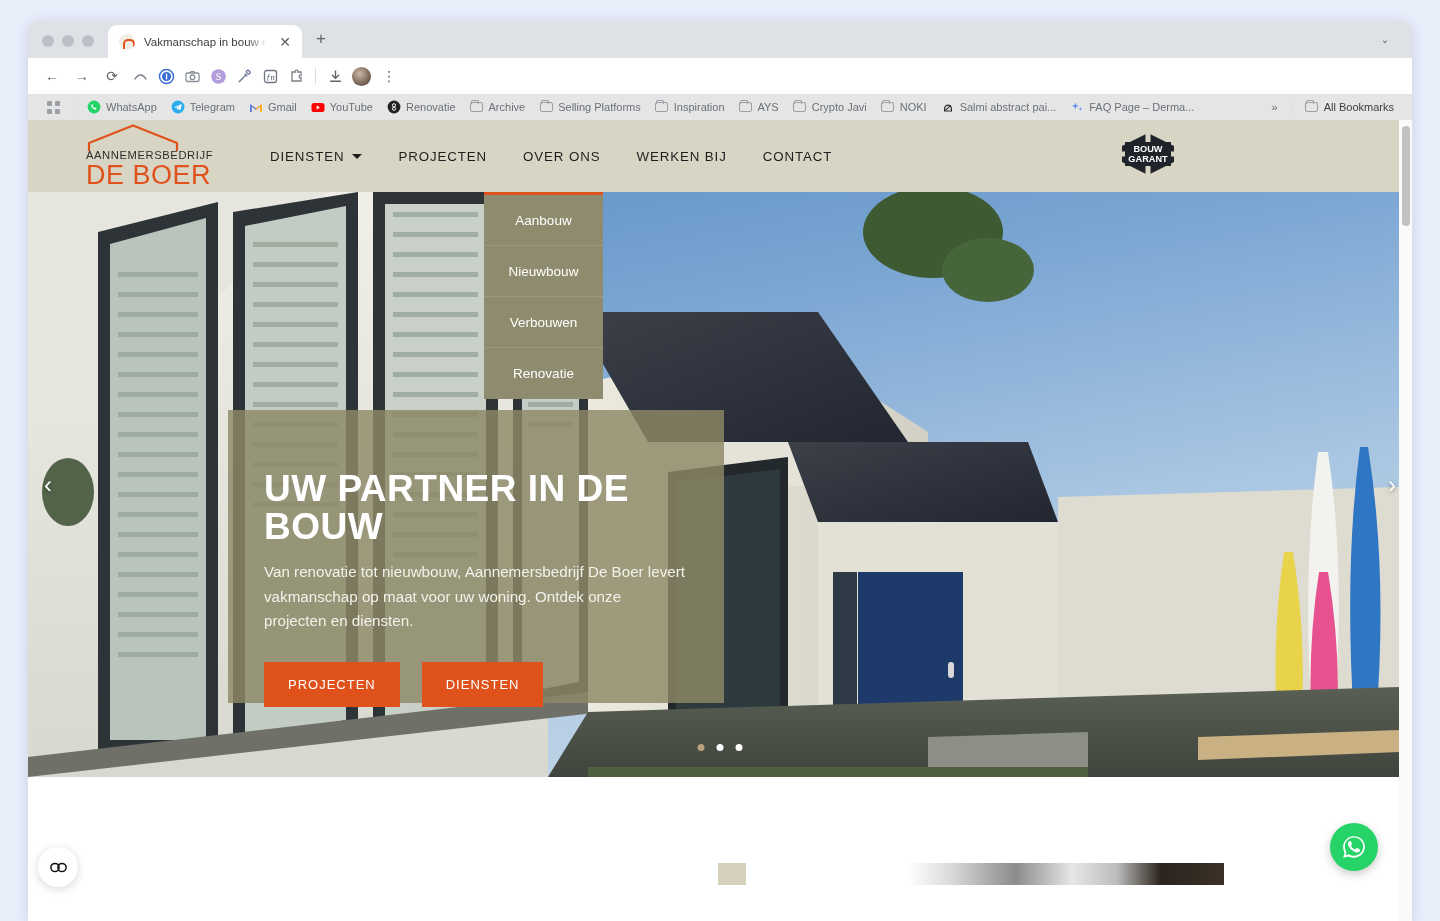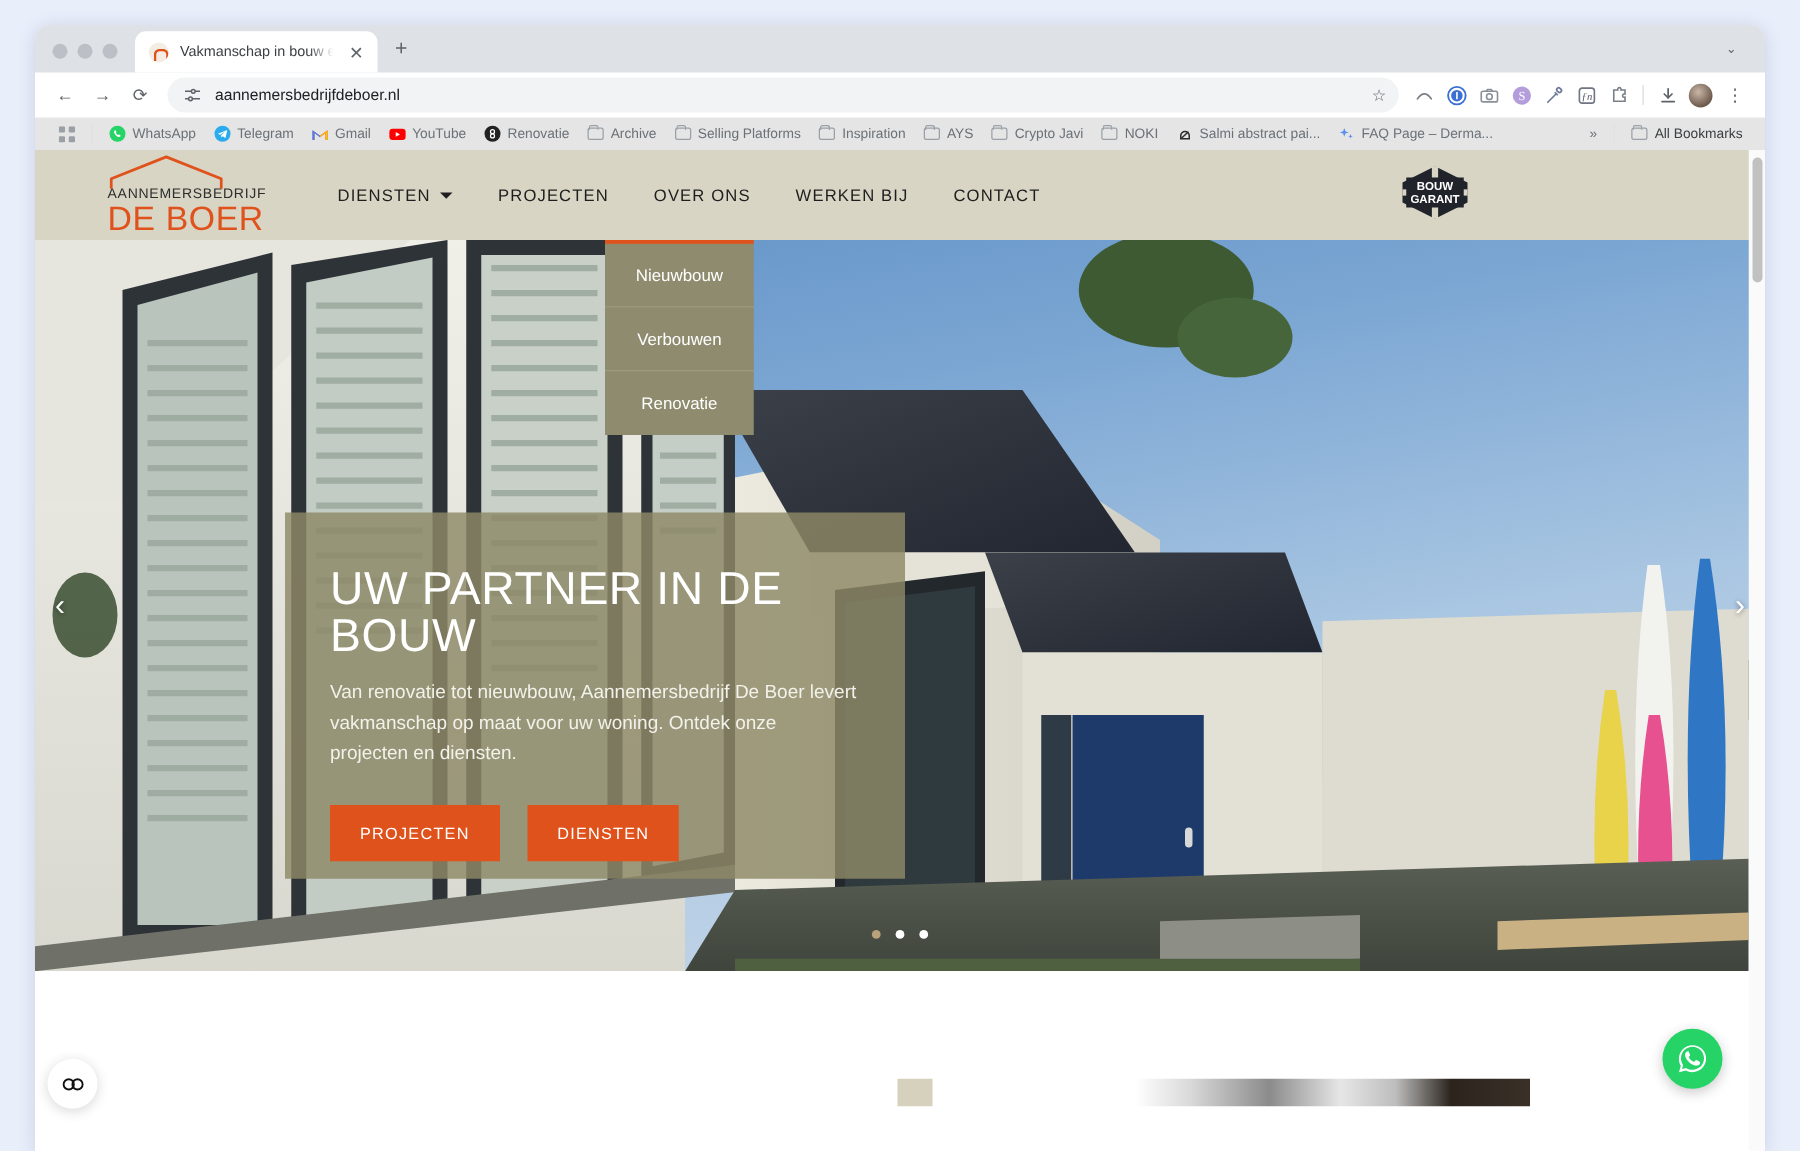--- a/index.html
+++ b/index.html
@@ -112,21 +112,21 @@
   
   .hero { position: relative; height: 585px; overflow: hidden; }
   .hero-photo { position: absolute; inset: 0; }
   .sky { position: absolute; inset: 0; background: linear-gradient(170deg,#5d8fc4 0%,#7ba6d3 28%,#a9c6e2 60%,#cfdcea 100%); }
 
   .hero-overlay {
     position: absolute; left: 200px; top: 218px; width: 496px; height: 293px;
     background: rgba(142,137,103,.82); padding: 42px 38px 0 36px; z-index: 12;
   }
   .hero-title {
-    font-size: 37px; line-height: 1.04; color: #fff; letter-spacing: .5px; font-weight: 400;
+    font-size: 37px; line-height: 1.04; color: #fff; letter-spacing: .5px; font-weight: 700; margin-top: 18px;
   }
   .hero-sub { margin-top: 13px; font-size: 15.2px; line-height: 1.62; color: #f2f1ea; }
   .hero-btns { display: flex; gap: 22px; margin-top: 28px; }
   .btn {
     background: #e0521c; color: #fff; font-size: 13px; letter-spacing: 1px;
     padding: 15px 24px; cursor: pointer; border: none;
   }
   .arrow {
     position: absolute; top: 50%; transform: translateY(-50%);
     color: #fff; font-size: 24px; z-index: 14; cursor: pointer;
@@ -173,34 +173,20 @@
       <span class="tab-close">✕</span>
     </div>
     <span class="newtab">+</span>
     <span class="win-caret">⌄</span>
   </div>
 
   <div class="toolbar">
     <span class="tbtn">←</span>
     <span class="tbtn">→</span>
     <span class="tbtn">⟳</span>
-    <div class="omnibox">
-      <span class="omni-icon">
-        <svg width="16" height="16" viewBox="0 0 16 16" fill="none" stroke="#5f6368" stroke-width="1.2">
-          <line x1="2" y1="5" x2="7" y2="5"></line>
-            <line x1="10" y1="5" x2="14" y2="5"></line>
-            <circle cx="8.6" cy="5" r="1.5"></circle>
-          <line x1="2" y1="11" x2="5" y2="11"></line>
-            <line x1="8" y1="11" x2="14" y2="11"></line>
-            <circle cx="6.4" cy="11" r="1.5"></circle>
-        </svg>
-      </span>
-      <span class="omni-url">aannemersbedrijfdeboer.nl</span>
-      <span class="star">☆</span>
-    </div>
     <span class="ext">
       <svg width="17" height="17" viewBox="0 0 17 17" fill="none" stroke="#7a8088" stroke-width="1.4" stroke-linecap="round">
           <path d="M3 11 Q8.5 3 14 11"></path>
         </svg>
     </span>
     <span class="ext">
       <svg width="17" height="17" viewBox="0 0 17 17">
           <circle cx="8.5" cy="8.5" r="7" fill="none" stroke="#3b6fd4" stroke-width="1.5"></circle>
           <circle cx="8.5" cy="8.5" r="4.6" fill="#3b6fd4"></circle>
           <rect x="7.9" y="5.6" width="1.3" height="5.8" fill="#fff"></rect>
@@ -418,20 +404,21 @@
           <rect x="29.5" y="3" width="5" height="42" fill="#d9d5c5"></rect>
           <rect x="6" y="21.5" width="52" height="5" fill="#d9d5c5"></rect>
           <rect x="9" y="12" width="46" height="24" fill="#20242a"></rect>
           <text x="32" y="22" font-size="9.2" font-weight="bold" font-family="Liberation Sans, sans-serif" fill="#fff" text-anchor="middle">BOUW</text>
           <text x="32" y="32" font-size="9.2" font-weight="bold" font-family="Liberation Sans, sans-serif" fill="#fff" text-anchor="middle">GARANT</text>
         </svg>
       </div>
     </div>
 
     <div class="dropdown">
+      <div class="dd-item">Aanbouw</div>
       <div class="dd-item">Nieuwbouw</div>
       <div class="dd-item">Verbouwen</div>
       <div class="dd-item">Renovatie</div>
     </div>
 
     <div class="hero">
       <div class="hero-photo">
         <div class="sky"></div>
         <svg width="1371" height="585" viewBox="0 0 1371 585" preserveAspectRatio="none" style="position:absolute;inset:0">
           <defs>

